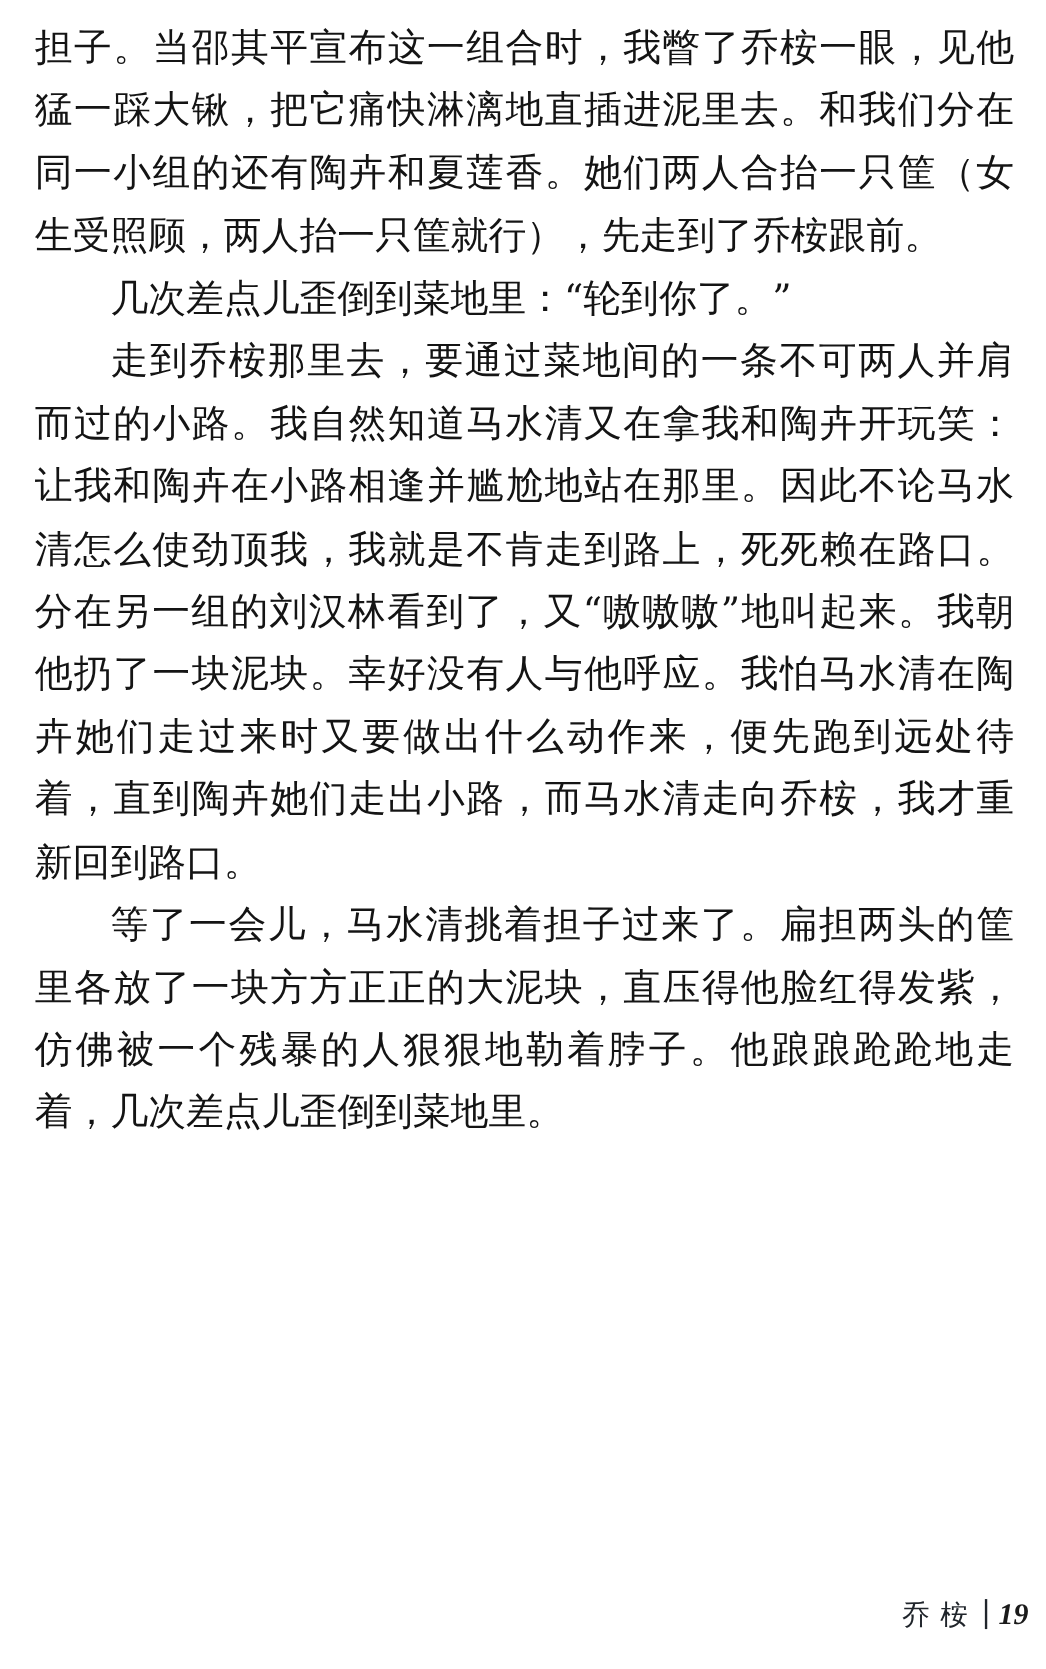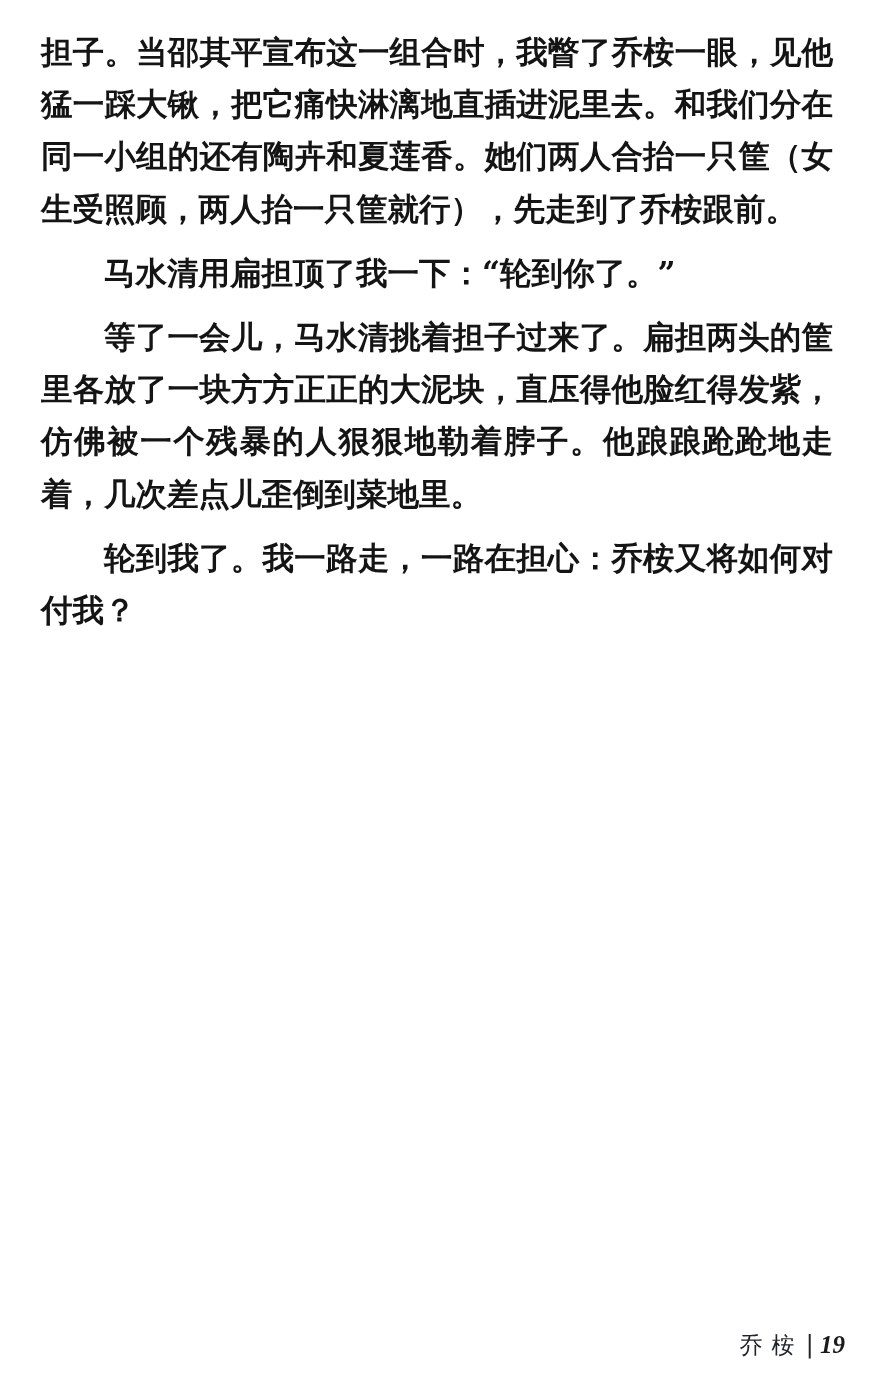--- a/index.html
+++ b/index.html
@@ -19,37 +19,37 @@
     overflow: hidden;
     box-sizing: border-box;
   }
   .textblock {
     position: absolute;
     left: 29px;
     top: 14px;
     width: 816px;
   }
   .para {
-    margin: 12px;
+    margin: 0;
     font-size: 31.5px;
     line-height: 52.2px;
     text-align: justify;
     text-justify: inter-character;
     text-align-last: left;
     letter-spacing: 0px;
     word-break: break-all;
     color: #141414;
-    font-weight: 700;
+    font-weight: 400;
   }
   .para.indent {
     text-indent: 63px;
   }
   .footer {
     position: absolute;
-    left: 0;
+    left: 12px;
     top: 1330px;
     width: 845px;
     text-align: right;
     white-space: nowrap;
   }
   .footer-title {
     font-size: 23px;
     letter-spacing: 9px;
     color: #20252b;
     font-family: "DejaVu Serif", "Liberation Serif", serif;
@@ -71,22 +71,22 @@
     letter-spacing: 0px;
   }
 </style>
 </head>
 <body>
 
 <div class="page">
 
   <div class="textblock">
     <p class="para">担子。当邵其平宣布这一组合时，我瞥了乔桉一眼，见他猛一踩大锹，把它痛快淋漓地直插进泥里去。和我们分在同一小组的还有陶卉和夏莲香。她们两人合抬一只筐（女生受照顾，两人抬一只筐就行），先走到了乔桉跟前。</p>
-    <p class="para indent">马水清用扁担顶了我一下：“轮到你了。”</p>
+    <p class="para indent">几次差点儿歪倒到菜地里：“轮到你了。”</p>
+    <p class="para indent">走到乔桉那里去，要通过菜地间的一条不可两人并肩而过的小路。我自然知道马水清又在拿我和陶卉开玩笑：让我和陶卉在小路相逢并尴尬地站在那里。因此不论马水清怎么使劲顶我，我就是不肯走到路上，死死赖在路口。分在另一组的刘汉林看到了，又“嗷嗷嗷”地叫起来。我朝他扔了一块泥块。幸好没有人与他呼应。我怕马水清在陶卉她们走过来时又要做出什么动作来，便先跑到远处待着，直到陶卉她们走出小路，而马水清走向乔桉，我才重新回到路口。</p>
     <p class="para indent">等了一会儿，马水清挑着担子过来了。扁担两头的筐里各放了一块方方正正的大泥块，直压得他脸红得发紫，仿佛被一个残暴的人狠狠地勒着脖子。他踉踉跄跄地走着，几次差点儿歪倒到菜地里。</p>
-    <p class="para indent">轮到我了。我一路走，一路在担心：乔桉又将如何对付我？</p>
   </div>
 
   <div class="footer">
     <span class="footer-title">乔桉</span><span class="footer-sep">|</span><span class="footer-page">19</span>
   </div>
 
 </div>
 
 </body></html>

